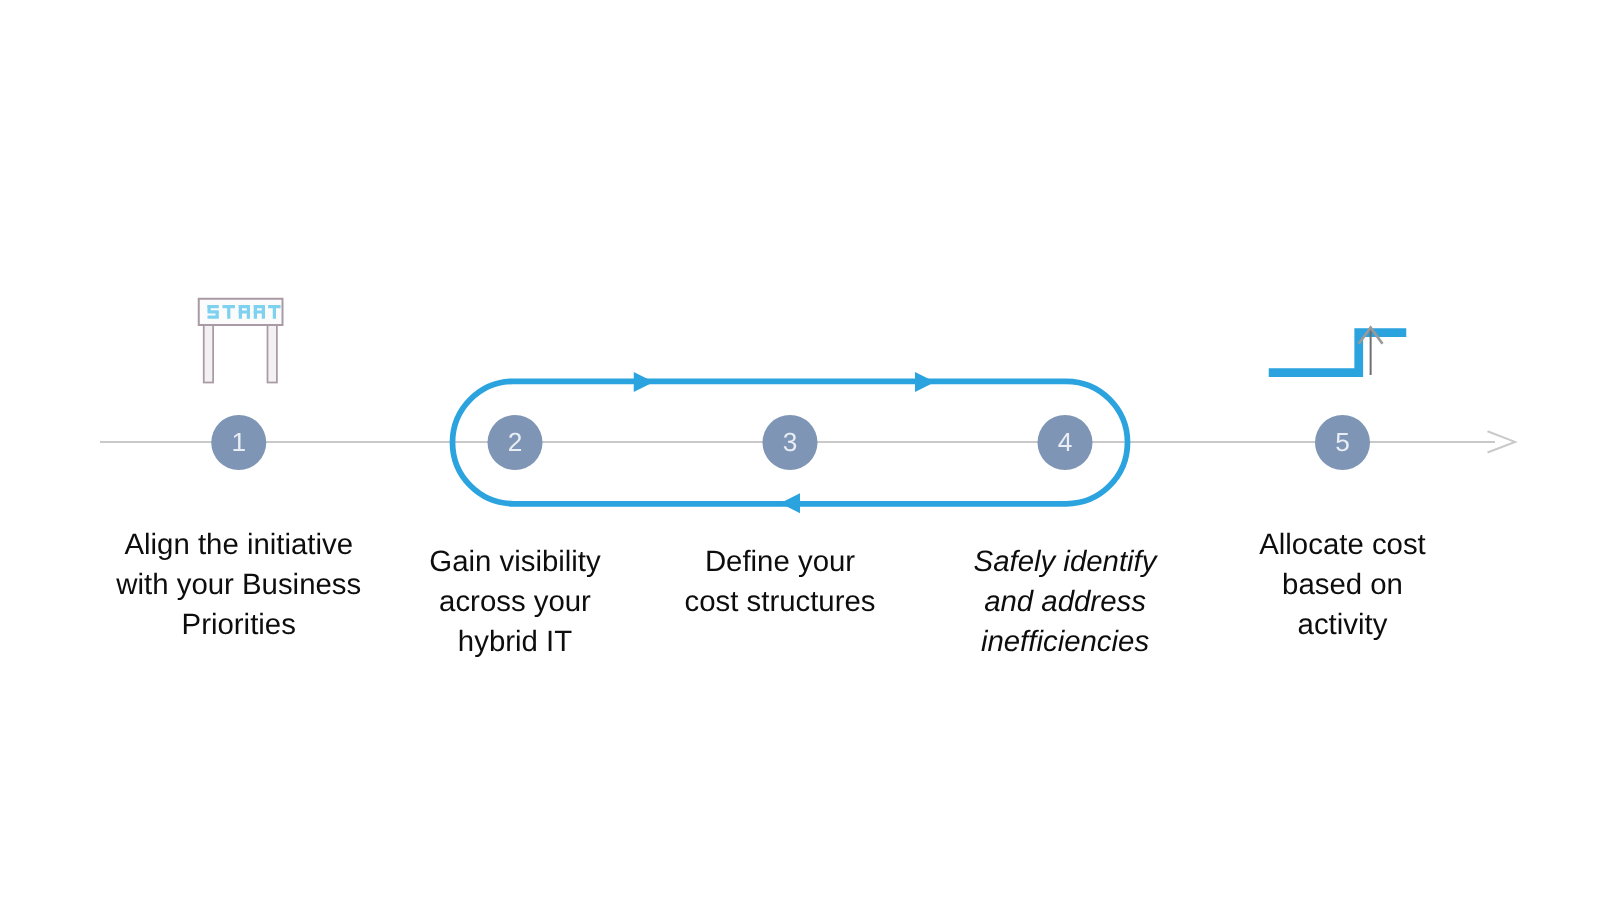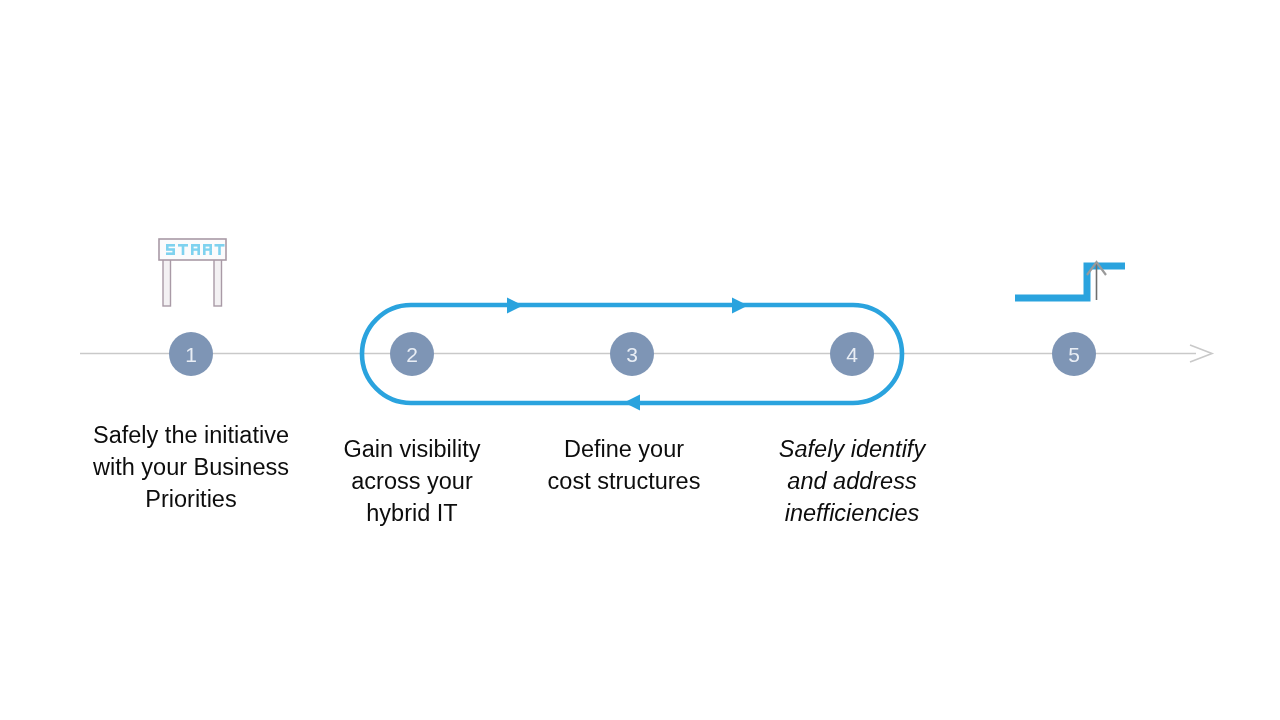--- a/index.html
+++ b/index.html
@@ -142,25 +142,28 @@
   <div class="step-circle" style="left:610px; top:332px;">
     <span>3</span>
   </div>
   <div class="step-circle" style="left:830px; top:332px;">
     <span>4</span>
   </div>
   <div class="step-circle" style="left:1052px; top:332px;">
     <span>5</span>
   </div>
 
-  <div class="caption cap-1">Safely the initiative
+  <div class="caption cap-1">Align the initiative
 with your Business
 Priorities</div>
   <div class="caption cap-2">Gain visibility
 across your
 hybrid IT</div>
   <div class="caption cap-3">Define your
 cost structures</div>
   <div class="caption cap-4">Safely identify
 and address
 inefficiencies</div>
+  <div class="caption cap-5">Allocate cost
+based on
+activity</div>
 
 </div>
 
 </body></html>

